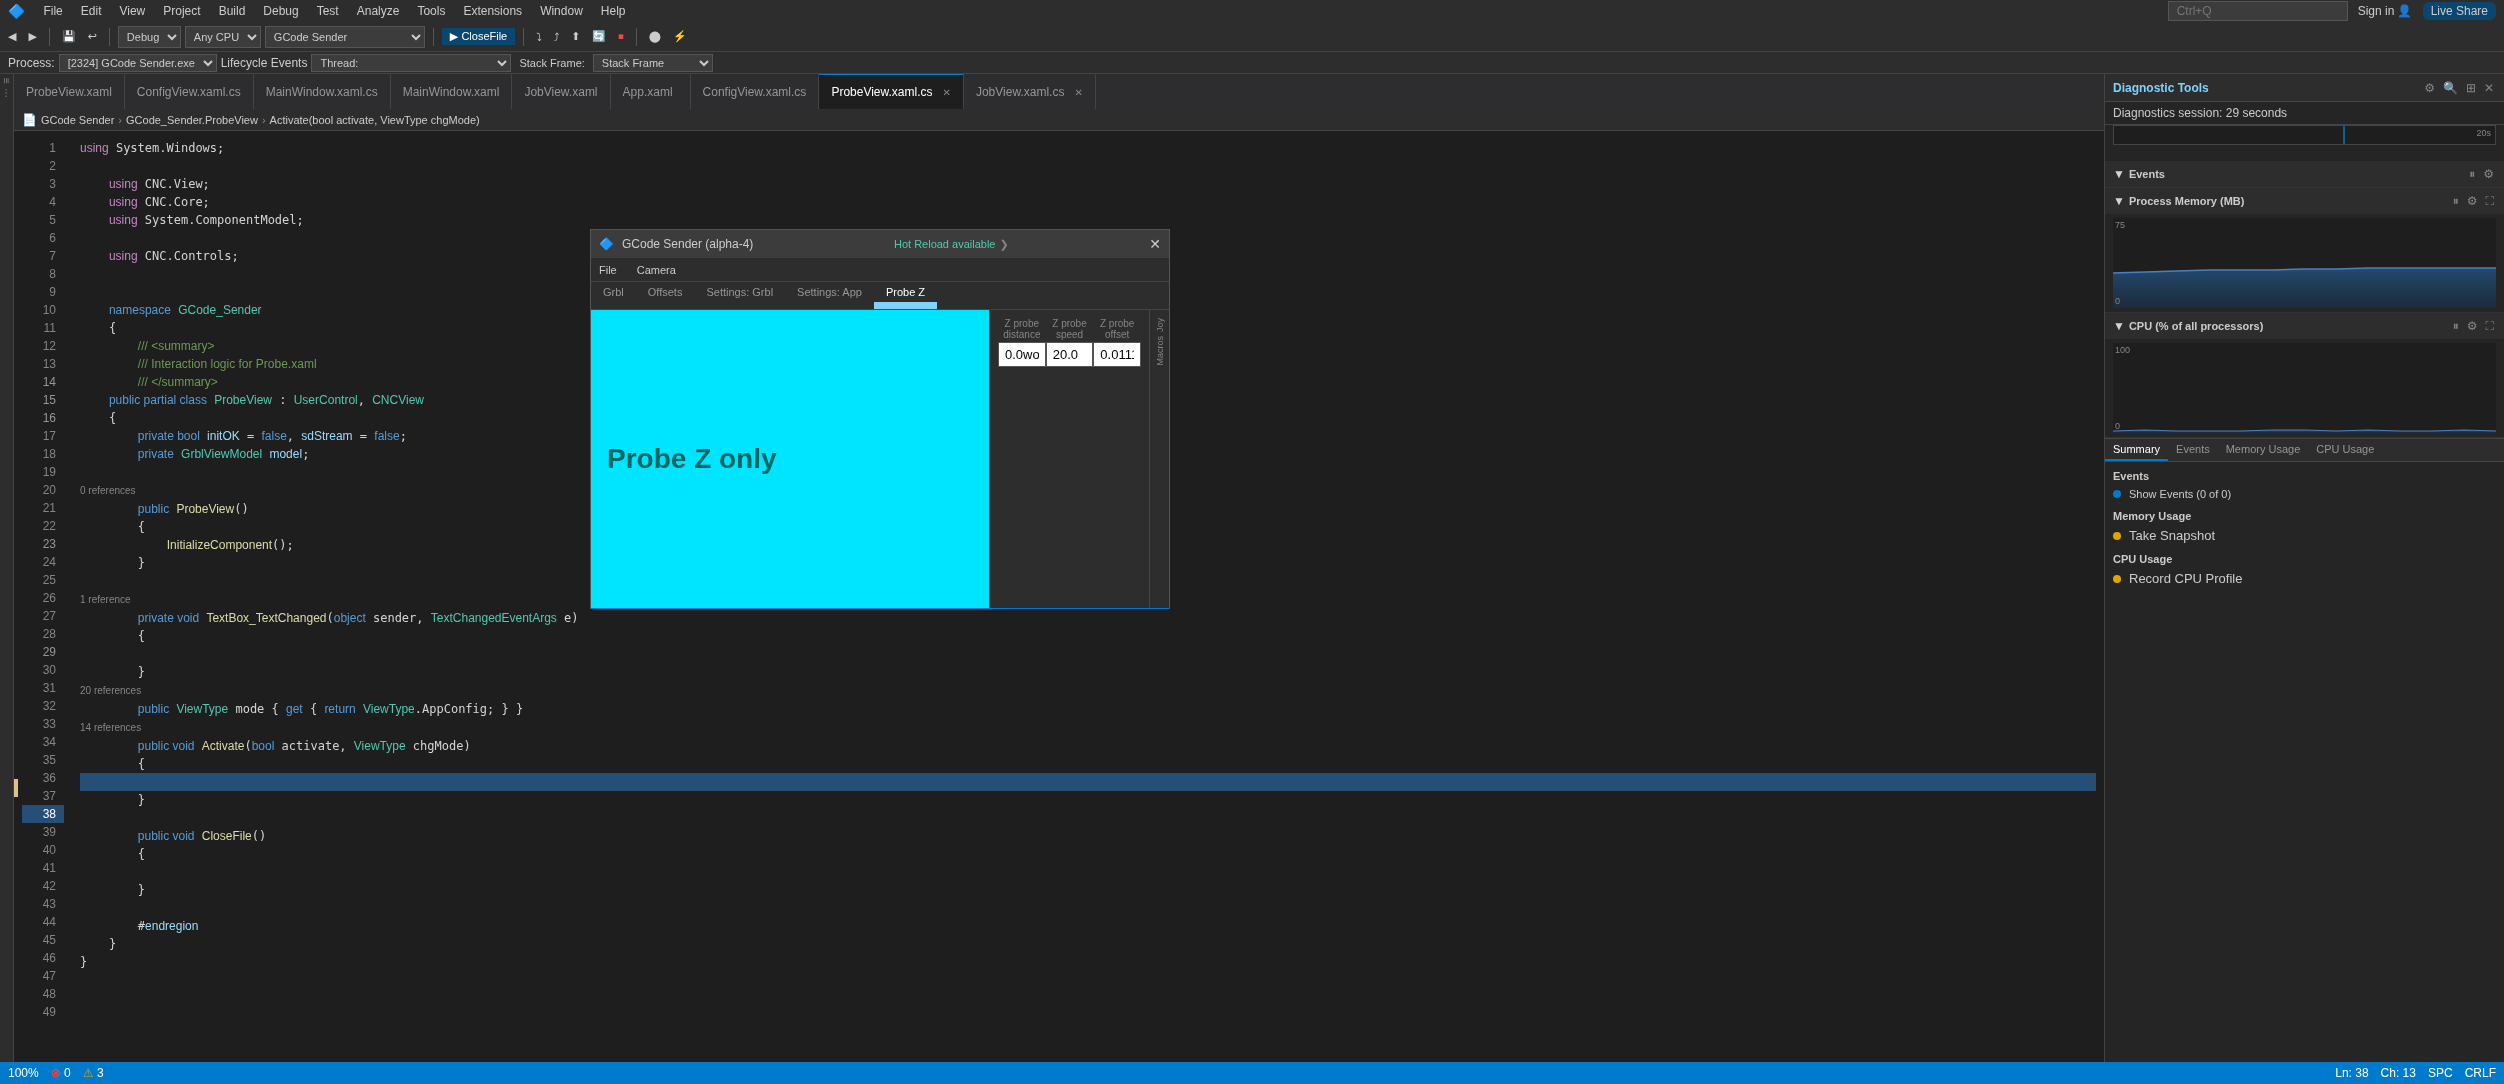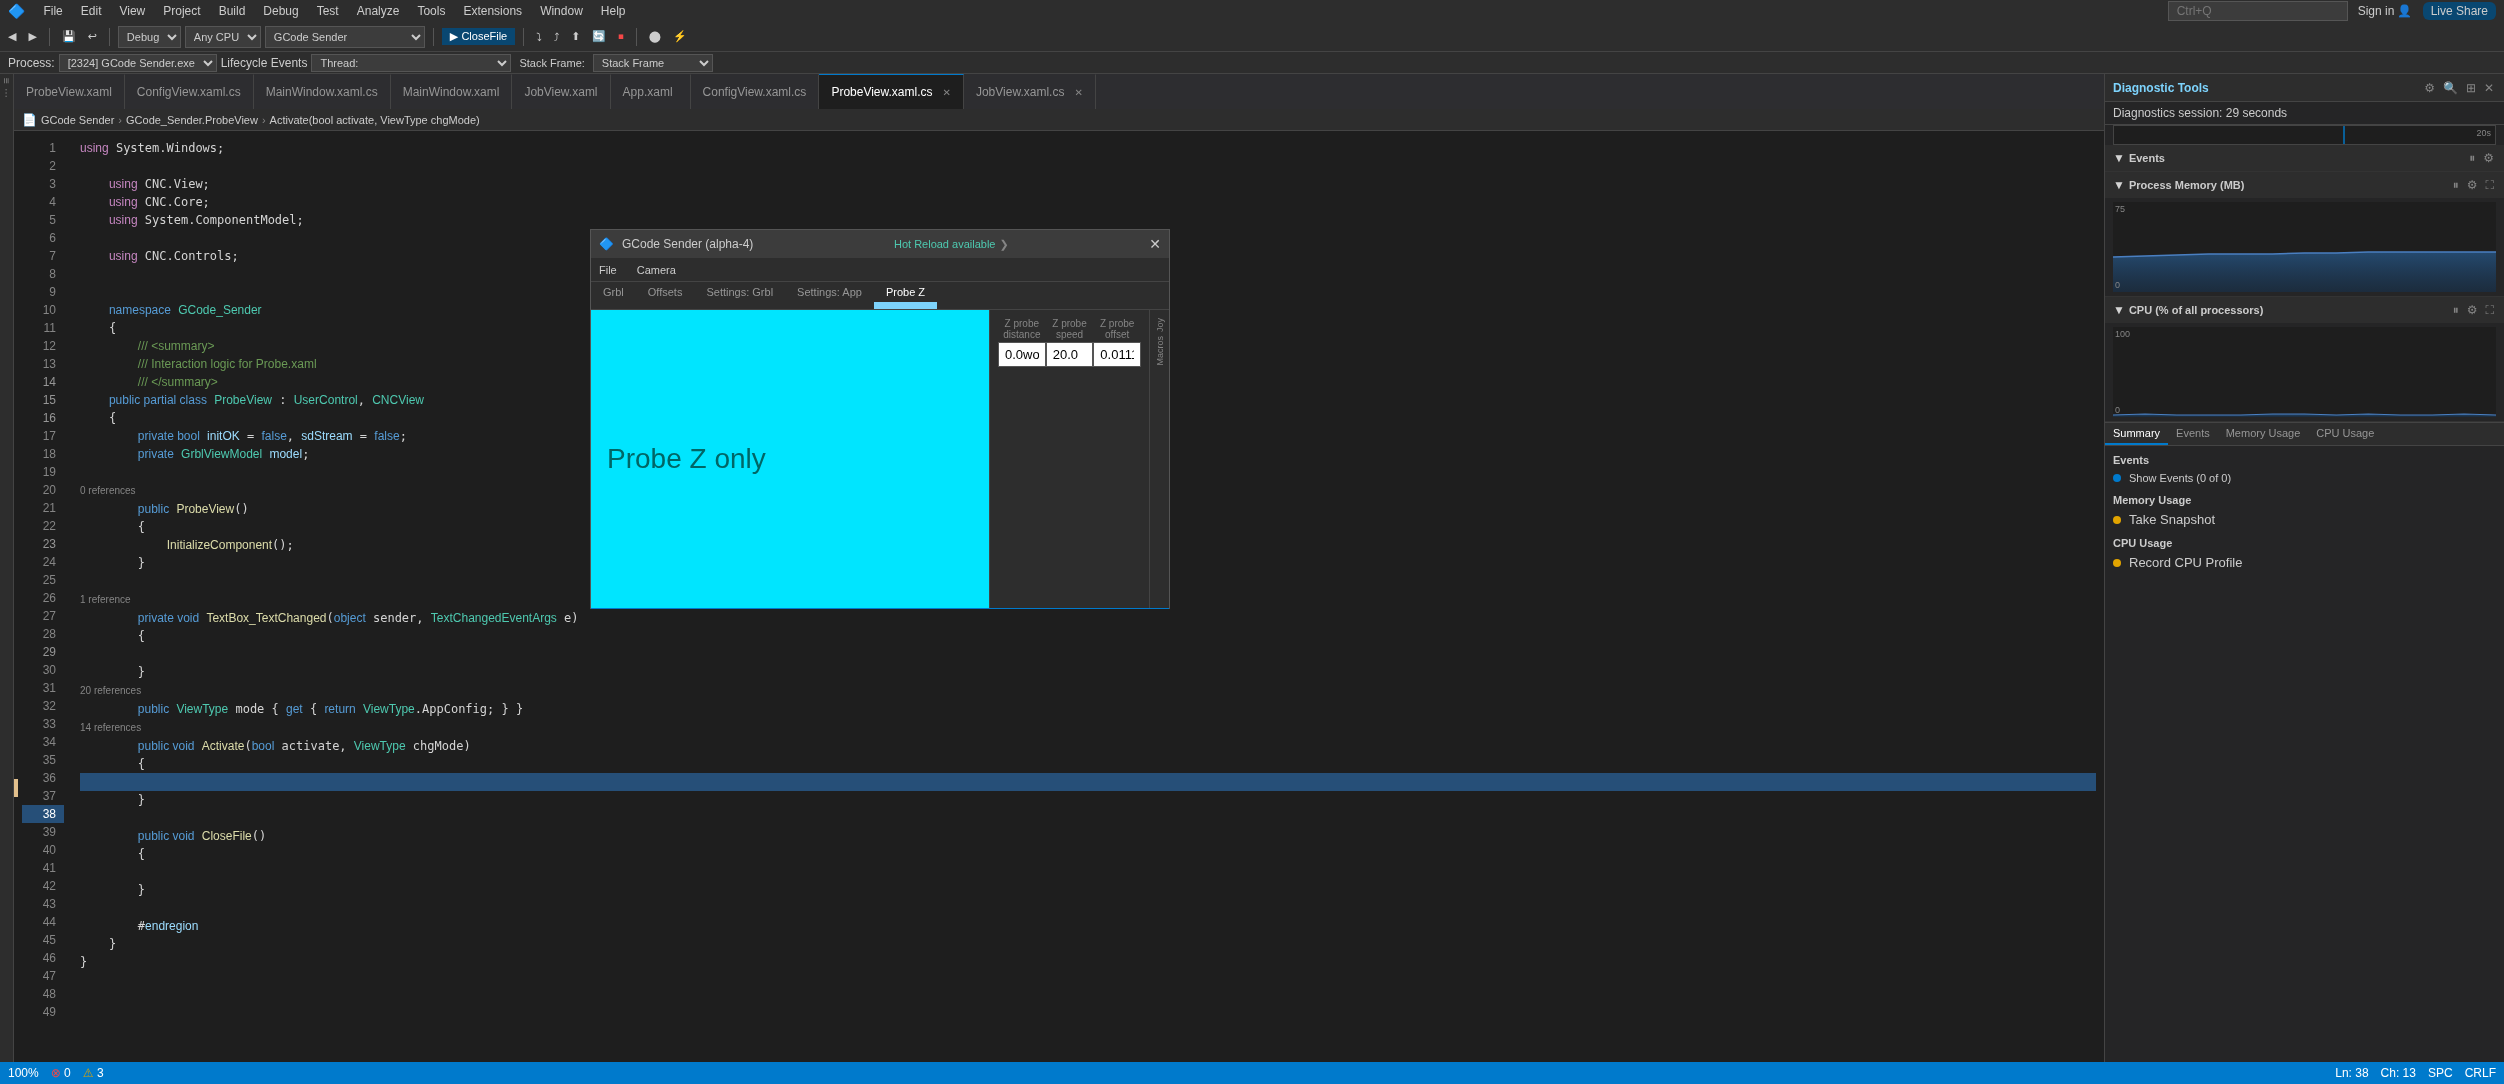--- a/index.html
+++ b/index.html
@@ -57,39 +57,39 @@
     .floating-window { position: absolute; top: 155px; left: 590px; width: 580px; height: 380px; background: #2d2d2d; border: 1px solid #555; display: flex; flex-direction: column; z-index: 100; }
     .float-title { background: #3c3c3c; height: 28px; display: flex; align-items: center; padding: 0 8px; gap: 8px; color: #ccc; font-size: 12px; cursor: move; }
     .float-close { margin-left: auto; color: #ccc; cursor: pointer; font-size: 14px; }
     .float-menu { background: #2d2d2d; height: 24px; display: flex; align-items: center; padding: 0 4px; gap: 12px; border-bottom: 1px solid #444; }
     .float-menu-item { color: #ccc; font-size: 11px; cursor: pointer; padding: 2px 4px; }
     .float-tabs { display: flex; background: #2d2d2d; border-bottom: 1px solid #444; }
     .float-tab { padding: 4px 12px; font-size: 11px; color: #969696; cursor: pointer; border-bottom: 2px solid transparent; }
     .float-tab.active { color: #fff; border-bottom: 7px solid #7dd3fc; }
     .float-content { flex: 1; display: flex; overflow: hidden; position: relative; }
     .float-main { flex: 1; background: #00e5ff; display: flex; align-items: center; }
-    .probe-label { font-size: 28px; font-weight: normal; color: #006666; padding: 16px; }
+    .probe-label { font-size: 28px; font-weight: bold; color: #006666; padding: 16px; }
     .float-right-panel { width: 160px; background: #2d2d2d; display: flex; flex-direction: column; border-left: 1px solid #444; }
     .probe-field-row { display: flex; flex-direction: column; align-items: stretch; }
     .probe-label-text { font-size: 10px; color: #858585; margin-bottom: 2px; text-align: center; }
     .probe-input { background: white; color: #000; border: 1px solid #555; padding: 4px 6px; font-size: 13px; width: 100%; }
     .float-side-tabs { width: 20px; background: #2d2d2d; display: flex; flex-direction: column; align-items: center; padding-top: 8px; gap: 4px; border-left: 1px solid #444; }
     .side-tab-label { color: #858585; font-size: 9px; writing-mode: vertical-rl; transform: rotate(180deg); cursor: pointer; }
     .hot-reload-bar { display: flex; align-items: center; gap: 4px; padding: 0 8px; height: 24px; background: #3c3c3c; border-bottom: 1px solid #555; }
     .hot-reload-text { color: #4ec9b0; font-size: 11px; }
     .hot-reload-arrow { color: #858585; font-size: 11px; }
 
     
     .diag-panel { width: 400px; background: #252526; display: flex; flex-direction: column; border-left: 1px solid #444; flex-shrink: 0; }
     .diag-header { background: #2d2d2d; height: 28px; display: flex; align-items: center; padding: 0 8px; gap: 4px; border-bottom: 1px solid #444; }
     .diag-title { color: #7dd3fc; font-size: 12px; font-weight: bold; flex: 1; }
     .diag-tools { display: flex; gap: 4px; }
     .diag-tool-btn { color: #858585; cursor: pointer; font-size: 12px; padding: 2px; }
     .diag-session { padding: 4px 8px; font-size: 11px; color: #ccc; display: flex; align-items: center; gap: 8px; border-bottom: 1px solid #444; }
-    .diag-timeline { height: 20px; background: #1e1e1e; position: relative; margin: 0 8px 0 8px; border: 1px solid #444; }
+    .diag-timeline { height: 20px; background: #1e1e1e; position: relative; margin: 0 8px 16px 8px; border: 1px solid #444; }
     .timeline-label { font-size: 9px; color: #858585; position: absolute; right: 4px; top: 2px; }
     .diag-section { border-bottom: 1px solid #333; }
     .diag-section-header { padding: 4px 8px; background: #2d2d2d; display: flex; align-items: center; gap: 4px; cursor: pointer; }
     .diag-section-title { color: #ccc; font-size: 11px; font-weight: bold; flex: 1; }
     .diag-section-tools { display: flex; gap: 4px; }
     .diag-chart { height: 90px; background: #1e1e1e; margin: 4px 8px; position: relative; overflow: hidden; }
     .chart-label-y { position: absolute; left: 2px; font-size: 9px; color: #858585; }
     .diag-bottom-tabs { display: flex; background: #2d2d2d; border-top: 1px solid #444; border-bottom: 1px solid #444; }
     .diag-bottom-tab { padding: 4px 8px; font-size: 11px; color: #969696; cursor: pointer; }
     .diag-bottom-tab.active { color: #fff; border-bottom: 2px solid #007acc; }

